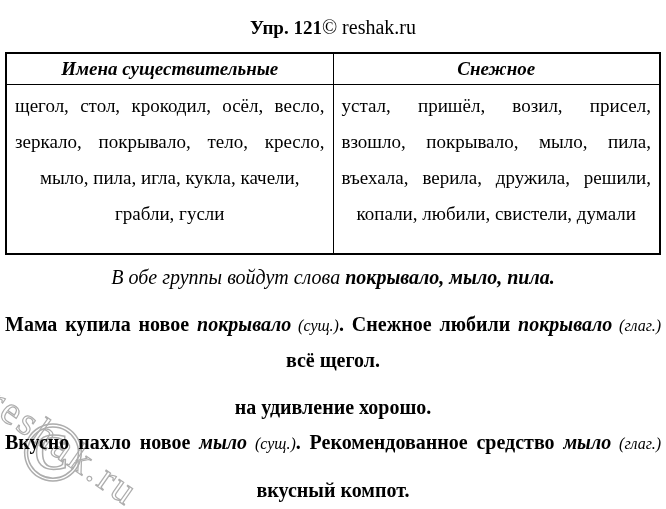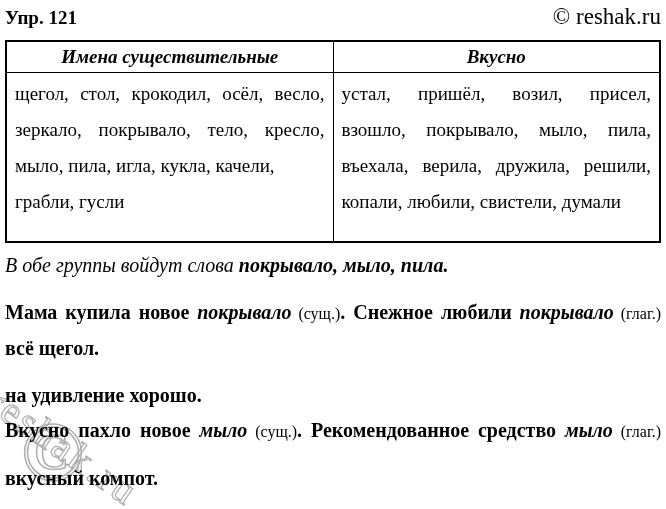--- a/index.html
+++ b/index.html
@@ -16,26 +16,27 @@
     background: #ffffff;
     overflow: hidden;
   }
   .content {
     position: relative;
     z-index: 1;
     padding: 4px 5px 0 5px;
   }
   .top-row {
     display: flex;
-    justify-content: space-between;
+    justify-content: center;
     align-items: baseline;
     height: 24px;
+    margin-top: 12px;
   }
   .exercise { font-weight: bold; font-size: 19px; }
-  .copyright { font-size: 23px; }
+  .copyright { font-size: 20px; }
 
   table.words {
     width: 656px;
     border-collapse: collapse;
     table-layout: fixed;
     margin-top: 12px;
     border: 2px solid #000;
   }
   table.words th, table.words td { border: 1px solid #000; }
   table.words th {
@@ -45,41 +46,42 @@
     font-style: italic;
     text-align: center;
     vertical-align: middle;
   }
   table.words td {
     vertical-align: top;
     padding: 3px 8px 21px 8px;
     font-size: 19px;
     line-height: 36px;
   }
-  .tline { text-align: left; }
+  .tline { text-align: center; }
   .tline.just {
     text-align: justify;
     -moz-text-align-last: justify;
     text-align-last: justify;
   }
 
   .answer-intro {
     margin-top: 5px;
     font-size: 20px;
     line-height: 35px;
+    text-align: center;
   }
   .para {
     margin-top: 12px;
     font-size: 20px;
     line-height: 35px;
   }
   .r-regular { font-style: normal; font-weight: bold; }
   .r-italic { font-style: italic; }
   .r-bold-italic { font-style: italic; font-weight: bold; }
-  .r-note { font-size: 0.8em; }
+  .r-note { font-style: italic; font-size: 0.8em; }
 
   .watermark {
     position: absolute;
     left: 0; top: 0;
     width: 666px; height: 509px;
     z-index: 0;
     pointer-events: none;
   }
   .wm-symbol {
     position: absolute;
@@ -117,21 +119,21 @@
 
     <div class="top-row">
       <span class="exercise">Упр. 121</span>
       <span class="copyright">© reshak.ru</span>
     </div>
 
     <table class="words">
       <thead>
         <tr>
           <th>Имена существительные</th>
-          <th>Вкусно</th>
+          <th>Снежное</th>
         </tr>
       </thead>
       <tbody>
         <tr>
           <td>
               <div class="tline just">щегол, стол, крокодил, осёл, весло,</div>
               <div class="tline just">зеркало, покрывало, тело, кресло,</div>
               <div class="tline">мыло, пила, игла, кукла, качели,</div>
               <div class="tline">грабли, гусли</div>
             </td>

